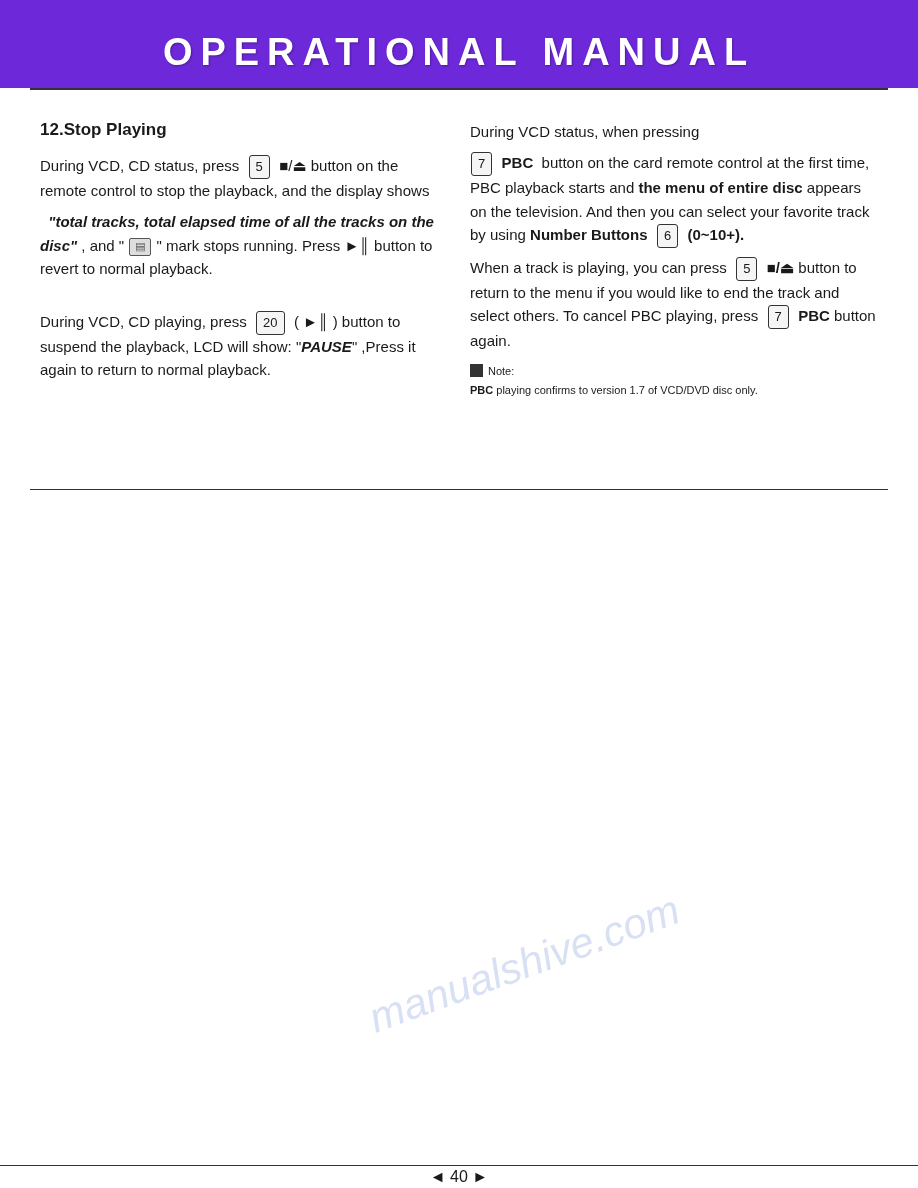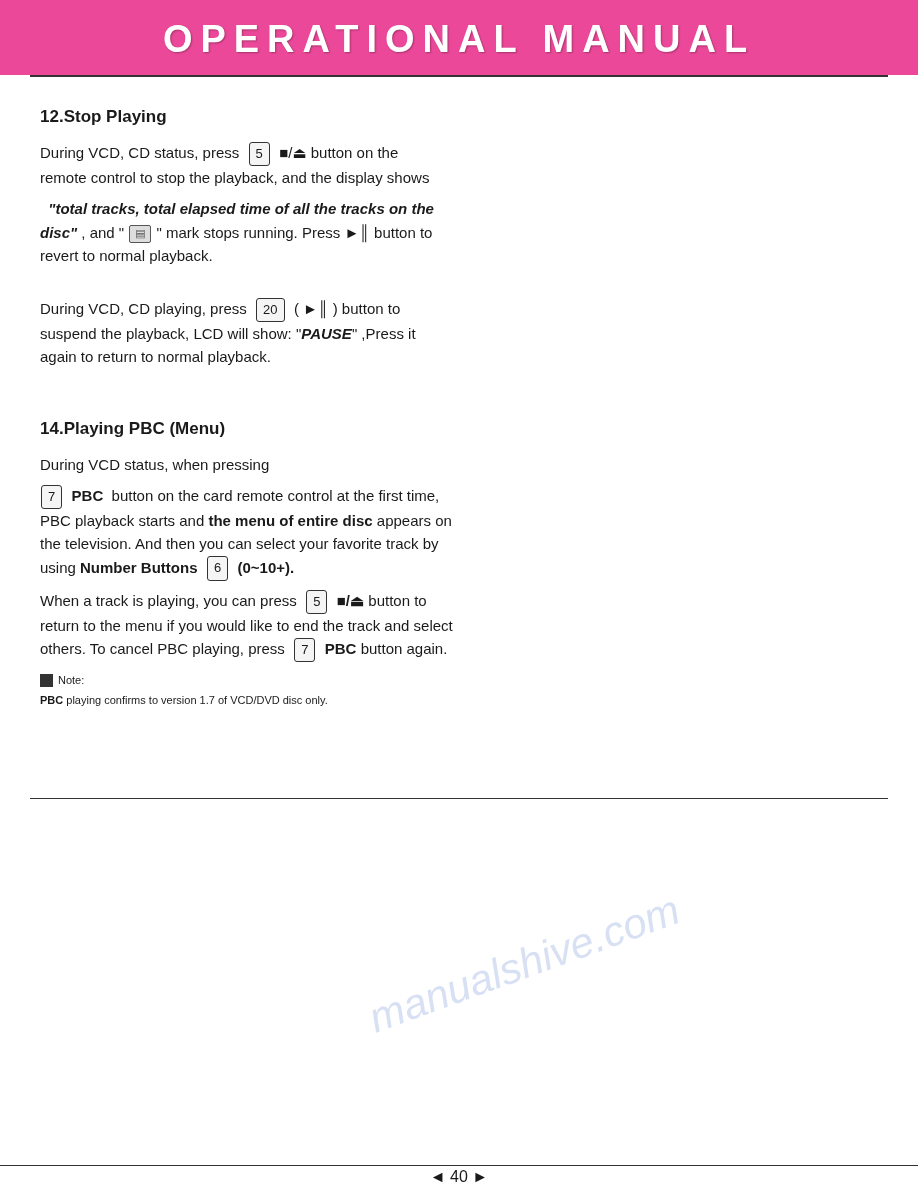--- a/index.html
+++ b/index.html
@@ -9,45 +9,45 @@
       min-height: 1188px;
       background: #ffffff;
       font-family: Arial, Helvetica, sans-serif;
       font-size: 15px;
       color: #1a1a1a;
       position: relative;
     }
 
     
     .header {
-      background: #ec4899;
+      background: #6d28d9;
       text-align: center;
-      padding: 18px 0 14px;
+      padding: 31px 0 14px;
       margin-bottom: 0;
     }
     .header-title {
       font-size: 38px;
       font-weight: bold;
       letter-spacing: 8px;
       color: #ffffff;
       text-shadow: 1px 1px 2px rgba(0,0,0,0.3);
     }
 
     .header-rule {
       border: none;
       border-top: 2px solid #333;
       margin: 0 30px;
     }
 
     
     .content {
       display: flex;
-      flex-direction: column;
+      flex-direction: row;
       padding: 30px 40px 60px 40px;
-      gap: 20px;
+      gap: 30px;
     }
 
     .left-col {
       flex: 1;
       max-width: 400px;
     }
 
     .right-col {
       flex: 1;
       max-width: 420px;
@@ -196,21 +196,20 @@
         &nbsp;<span class="key-badge">20</span>&nbsp;
         <span>( ►║ ) button to suspend  the playback, LCD will show: "</span><span class="italic-bold">PAUSE</span><span>" ,Press it again to return to normal playback.</span>
       </p>
     </div>
 
   </div>
 
   <div class="right-col">
 
     <div class="section-block">
-      <div class="section-heading">14.Playing PBC (Menu)</div>
       <p>
         <span>During VCD status, when pressing</span>
       </p>
       <p>
         <span class="key-badge">7</span>
         &nbsp;<strong>PBC</strong>&nbsp;
         <span>button on the card remote control at the first time, PBC playback starts and </span><strong>the menu of entire disc</strong><span> appears on the television. And then you can select your favorite track by using </span><strong>Number Buttons</strong>
         &nbsp;<span class="key-badge">6</span>&nbsp;
         <strong>(0~10+).</strong>
       </p>

